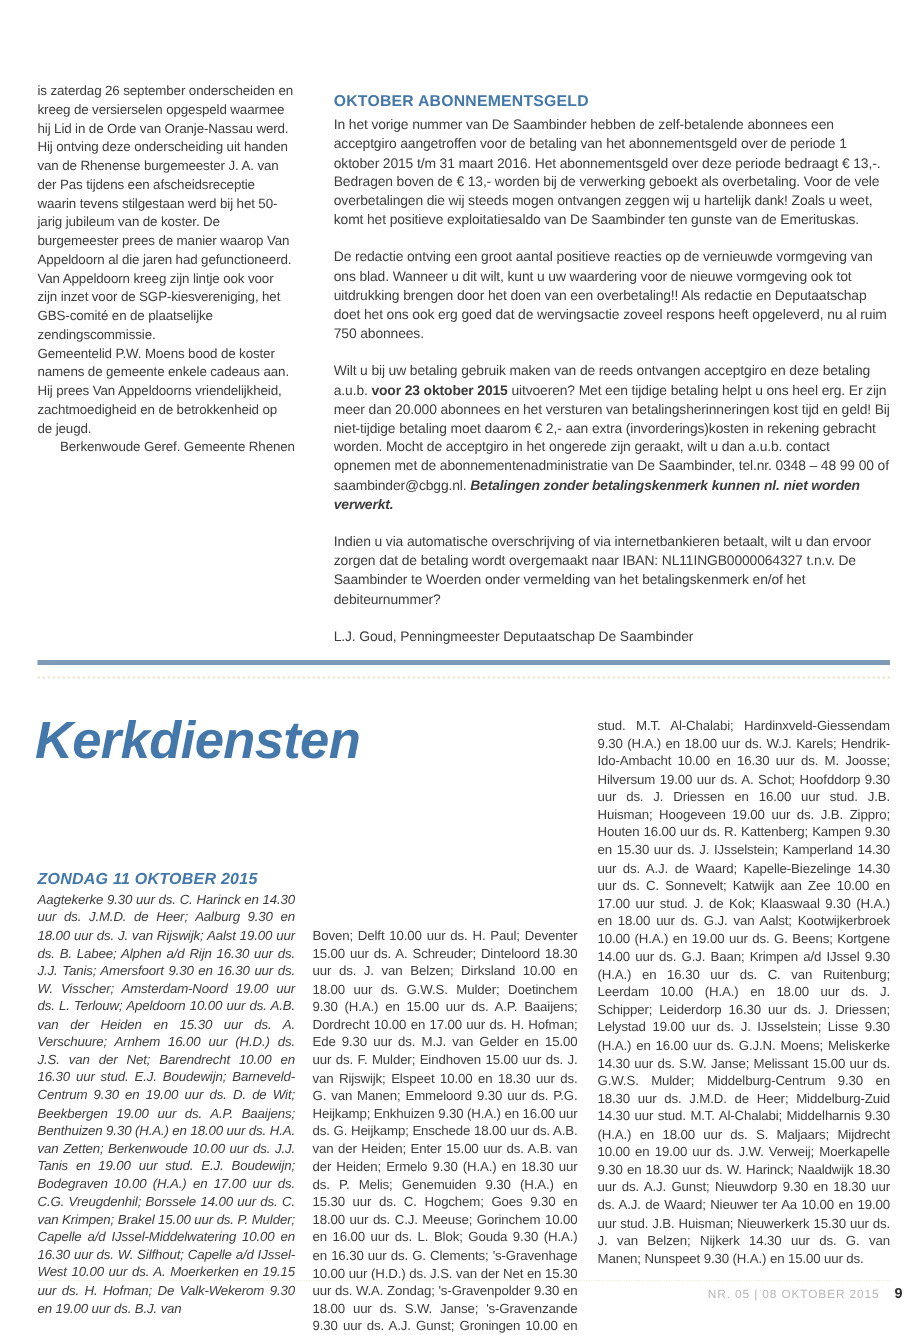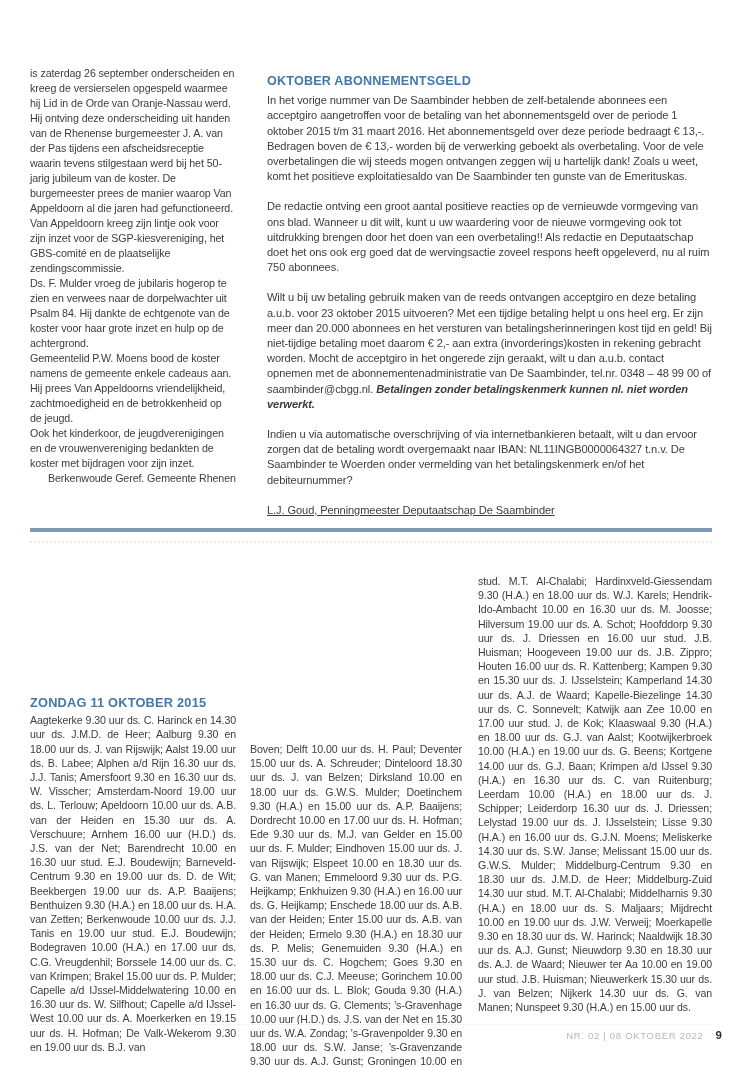--- a/index.html
+++ b/index.html
@@ -41,23 +41,23 @@
     text-align: left;
   }
   .invoice-title {
     color: var(--accent);
     font-size: 12.6px;
     font-weight: bold;
     letter-spacing: 0.2px;
     margin-bottom: 4px;
   }
   .article-invoice p { margin: 0 0 15px 0; }
-  .article-invoice .bold { font-weight: normal; }
+  .article-invoice .bold { font-weight: bold; }
   .article-invoice .bold-italic { font-weight: bold; font-style: italic; }
-  .invoice-signature { margin-top: 12px; text-decoration: underline; }
+  .invoice-signature { margin-top: 12px; }
 
   
   .divider-line {
     position: absolute;
     left: 30px; top: 528px;
     width: 682px; height: 4px;
     background: var(--divider);
   }
   .dotted-rule-top {
     position: absolute;
@@ -83,21 +83,21 @@
     letter-spacing: 0.2px;
     margin-bottom: 3px;
   }
   .services-col {
     position: absolute;
     font-size: 10.6px;
     line-height: 14.2px;
     letter-spacing: -0.1px;
     text-align: justify;
   }
-  .services-col-1 { left: 30px;  top: 696px; width: 206px; }
+  .services-col-1 { left: 30px;  top: 696px; width: 206px; font-style: italic; }
   .services-col-2 { left: 250px; top: 742px; width: 212px; }
   .services-col-3 { left: 478px; top: 574px; width: 234px; }
 
   
   .dotted-rule-bottom {
     position: absolute;
     left: 30px; top: 1024px;
     width: 682px; height: 0;
     border-top: 1px dotted #f0eae2;
   }
@@ -119,51 +119,50 @@
     font-weight: bold;
   }
 </style>
 </head>
 <body>
 
 <div class="page">
 
   <div class="article-left">
     <p>is zaterdag 26 september onderscheiden en kreeg de versierselen opgespeld waarmee hij Lid in de Orde van Oranje-Nassau werd. Hij ontving deze onderscheiding uit handen van de Rhenense burgemeester J. A. van der Pas tijdens een afscheidsreceptie waarin tevens stilgestaan werd bij het 50-jarig jubileum van de koster. De burgemeester prees de manier waarop Van Appeldoorn al die jaren had gefunctioneerd. Van Appeldoorn kreeg zijn lintje ook voor zijn inzet voor de SGP-kiesvereniging, het GBS-comité en de plaatselijke zendingscommissie.</p>
-    <p>Ds. F. Mulder vroeg de jubilaris hogerop te zien en verwees naar de dorpelwachter uit Psalm 84. Hij dankte de echtgenote van de koster voor haar grote inzet en hulp op de achtergrond.</p>
     <p>Gemeentelid P.W. Moens bood de koster namens de gemeente enkele cadeaus aan. Hij prees Van Appeldoorns vriendelijkheid, zachtmoedigheid en de betrokkenheid op de jeugd.</p>
-    <p>Ook het kinderkoor, de jeugdverenigingen en de vrouwenvereniging bedankten de koster met bijdragen voor zijn inzet.</p>
     <p class="article-signature">Berkenwoude Geref. Gemeente Rhenen</p>
   </div>
 
   <div class="article-invoice">
     <div class="invoice-title">OKTOBER ABONNEMENTSGELD</div>
     <p>In het vorige nummer van De Saambinder hebben de zelf-betalende abonnees een acceptgiro aangetroffen voor de betaling van het abonnementsgeld over de periode 1 oktober 2015 t/m 31 maart 2016. Het abonnementsgeld over deze periode bedraagt € 13,-. Bedragen boven de € 13,- worden bij de verwerking geboekt als overbetaling. Voor de vele overbetalingen die wij steeds mogen ontvangen zeggen wij u hartelijk dank! Zoals u weet, komt het positieve exploitatiesaldo van De Saambinder ten gunste van de Emerituskas.</p>
     <p>De redactie ontving een groot aantal positieve reacties op de vernieuwde vormgeving van ons blad. Wanneer u dit wilt, kunt u uw waardering voor de nieuwe vormgeving ook tot uitdrukking brengen door het doen van een overbetaling!! Als redactie en Deputaatschap doet het ons ook erg goed dat de wervingsactie zoveel respons heeft opgeleverd, nu al ruim 750 abonnees.</p>
     <p><span>Wilt u bij uw betaling gebruik maken van de reeds ontvangen acceptgiro en deze betaling a.u.b. </span><span class="bold">voor 23 oktober 2015</span><span> uitvoeren? Met een tijdige betaling helpt u ons heel erg. Er zijn meer dan 20.000 abonnees en het versturen van betalingsherinneringen kost tijd en geld! Bij niet-tijdige betaling moet daarom € 2,- aan extra (invorderings)kosten in rekening gebracht worden. Mocht de acceptgiro in het ongerede zijn geraakt, wilt u dan a.u.b. contact opnemen met de abonnementenadministratie van De Saambinder, tel.nr. 0348 – 48 99 00 of saambinder@cbgg.nl. </span><span class="bold-italic">Betalingen zonder betalingskenmerk kunnen nl. niet worden verwerkt.</span></p>
     <p>Indien u via automatische overschrijving of via internetbankieren betaalt, wilt u dan ervoor zorgen dat de betaling wordt overgemaakt naar IBAN: NL11INGB0000064327 t.n.v. De Saambinder te Woerden onder vermelding van het betalingskenmerk en/of het debiteurnummer?</p>
     <p class="invoice-signature">L.J. Goud, Penningmeester Deputaatschap De Saambinder</p>
   </div>
 
   <div class="divider-line"></div>
   <div class="dotted-rule-top"></div>
 
+  <div class="kerkdiensten-title">Kerkdiensten</div>
 
   <div class="services-col services-col-1">
     <div class="service-date-heading">ZONDAG 11 OKTOBER 2015</div>
     <div>Aagtekerke 9.30 uur ds. C. Harinck en 14.30 uur ds. J.M.D. de Heer; Aalburg 9.30 en 18.00 uur ds. J. van Rijswijk; Aalst 19.00 uur ds. B. Labee; Alphen a/d Rijn 16.30 uur ds. J.J. Tanis; Amersfoort 9.30 en 16.30 uur ds. W. Visscher; Amsterdam-Noord 19.00 uur ds. L. Terlouw; Apeldoorn 10.00 uur ds. A.B. van der Heiden en 15.30 uur ds. A. Verschuure; Arnhem 16.00 uur (H.D.) ds. J.S. van der Net; Barendrecht 10.00 en 16.30 uur stud. E.J. Boudewijn; Barneveld-Centrum 9.30 en 19.00 uur ds. D. de Wit; Beekbergen 19.00 uur ds. A.P. Baaijens; Benthuizen 9.30 (H.A.) en 18.00 uur ds. H.A. van Zetten; Berkenwoude 10.00 uur ds. J.J. Tanis en 19.00 uur stud. E.J. Boudewijn; Bodegraven 10.00 (H.A.) en 17.00 uur ds. C.G. Vreugdenhil; Borssele 14.00 uur ds. C. van Krimpen; Brakel 15.00 uur ds. P. Mulder; Capelle a/d IJssel-Middelwatering 10.00 en 16.30 uur ds. W. Silfhout; Capelle a/d IJssel-West 10.00 uur ds. A. Moerkerken en 19.15 uur ds. H. Hofman; De Valk-Wekerom 9.30 en 19.00 uur ds. B.J. van</div>
   </div>
 
   <div class="services-col services-col-2">
     <div>Boven; Delft 10.00 uur ds. H. Paul; Deventer 15.00 uur ds. A. Schreuder; Dinteloord 18.30 uur ds. J. van Belzen; Dirksland 10.00 en 18.00 uur ds. G.W.S. Mulder; Doetinchem 9.30 (H.A.) en 15.00 uur ds. A.P. Baaijens; Dordrecht 10.00 en 17.00 uur ds. H. Hofman; Ede 9.30 uur ds. M.J. van Gelder en 15.00 uur ds. F. Mulder; Eindhoven 15.00 uur ds. J. van Rijswijk; Elspeet 10.00 en 18.30 uur ds. G. van Manen; Emmeloord 9.30 uur ds. P.G. Heijkamp; Enkhuizen 9.30 (H.A.) en 16.00 uur ds. G. Heijkamp; Enschede 18.00 uur ds. A.B. van der Heiden; Enter 15.00 uur ds. A.B. van der Heiden; Ermelo 9.30 (H.A.) en 18.30 uur ds. P. Melis; Genemuiden 9.30 (H.A.) en 15.30 uur ds. C. Hogchem; Goes 9.30 en 18.00 uur ds. C.J. Meeuse; Gorinchem 10.00 en 16.00 uur ds. L. Blok; Gouda 9.30 (H.A.) en 16.30 uur ds. G. Clements; 's-Gravenhage 10.00 uur (H.D.) ds. J.S. van der Net en 15.30 uur ds. W.A. Zondag; 's-Gravenpolder 9.30 en 18.00 uur ds. S.W. Janse; 's-Gravenzande 9.30 uur ds. A.J. Gunst; Groningen 10.00 en 16.00 uur ds. J.B. Zippro; Haamstede 10.00 en 18.30 uur</div>
   </div>
 
   <div class="services-col services-col-3">
     <div>stud. M.T. Al-Chalabi; Hardinxveld-Giessendam 9.30 (H.A.) en 18.00 uur ds. W.J. Karels; Hendrik-Ido-Ambacht 10.00 en 16.30 uur ds. M. Joosse; Hilversum 19.00 uur ds. A. Schot; Hoofddorp 9.30 uur ds. J. Driessen en 16.00 uur stud. J.B. Huisman; Hoogeveen 19.00 uur ds. J.B. Zippro; Houten 16.00 uur ds. R. Kattenberg; Kampen 9.30 en 15.30 uur ds. J. IJsselstein; Kamperland 14.30 uur ds. A.J. de Waard; Kapelle-Biezelinge 14.30 uur ds. C. Sonnevelt; Katwijk aan Zee 10.00 en 17.00 uur stud. J. de Kok; Klaaswaal 9.30 (H.A.) en 18.00 uur ds. G.J. van Aalst; Kootwijkerbroek 10.00 (H.A.) en 19.00 uur ds. G. Beens; Kortgene 14.00 uur ds. G.J. Baan; Krimpen a/d IJssel 9.30 (H.A.) en 16.30 uur ds. C. van Ruitenburg; Leerdam 10.00 (H.A.) en 18.00 uur ds. J. Schipper; Leiderdorp 16.30 uur ds. J. Driessen; Lelystad 19.00 uur ds. J. IJsselstein; Lisse 9.30 (H.A.) en 16.00 uur ds. G.J.N. Moens; Meliskerke 14.30 uur ds. S.W. Janse; Melissant 15.00 uur ds. G.W.S. Mulder; Middelburg-Centrum 9.30 en 18.30 uur ds. J.M.D. de Heer; Middelburg-Zuid 14.30 uur stud. M.T. Al-Chalabi; Middelharnis 9.30 (H.A.) en 18.00 uur ds. S. Maljaars; Mijdrecht 10.00 en 19.00 uur ds. J.W. Verweij; Moerkapelle 9.30 en 18.30 uur ds. W. Harinck; Naaldwijk 18.30 uur ds. A.J. Gunst; Nieuwdorp 9.30 en 18.30 uur ds. A.J. de Waard; Nieuwer ter Aa 10.00 en 19.00 uur stud. J.B. Huisman; Nieuwerkerk 15.30 uur ds. J. van Belzen; Nijkerk 14.30 uur ds. G. van Manen; Nunspeet 9.30 (H.A.) en 15.00 uur ds.</div>
   </div>
 
   <div class="dotted-rule-bottom"></div>
   <div class="page-footer">
-    <span class="issue-info">NR. 02 | 08 OKTOBER 2022</span>
+    <span class="issue-info">NR. 05 | 08 OKTOBER 2015</span>
     <span class="page-number">9</span>
   </div>
 
 </div>
 
 </body></html>

